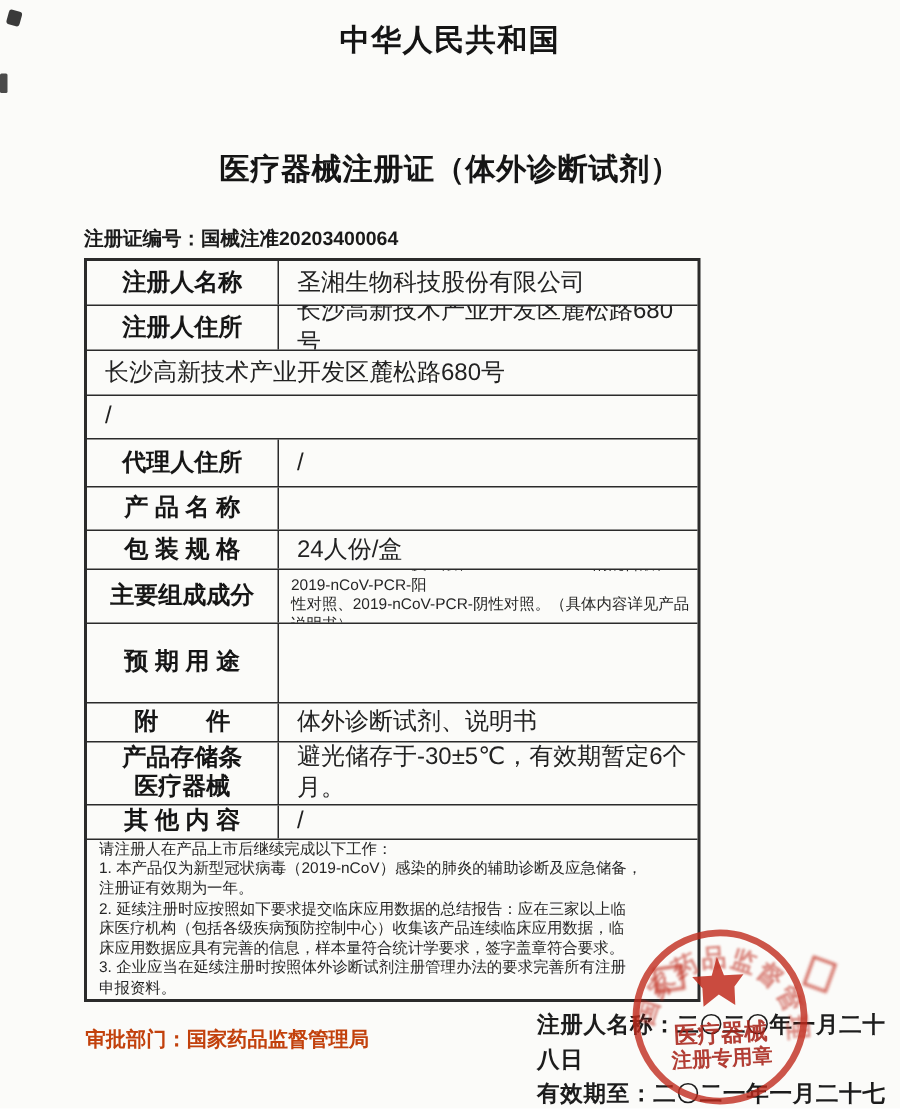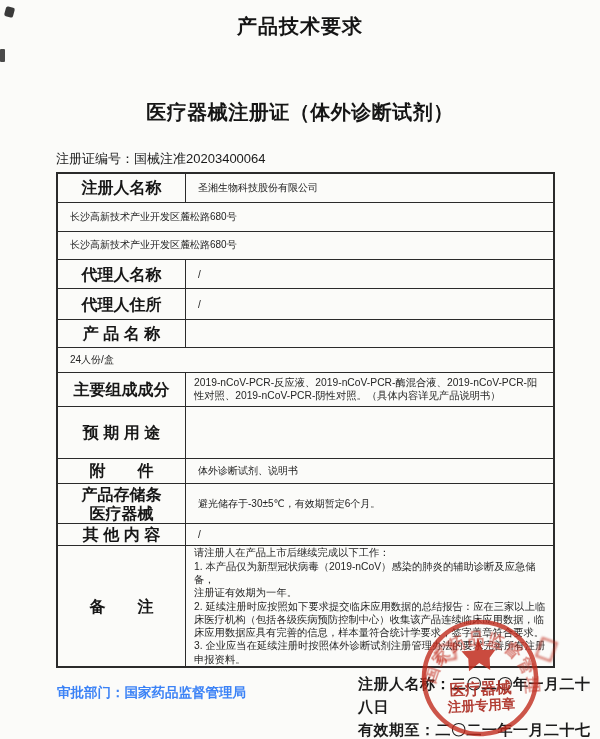--- a/index.html
+++ b/index.html
@@ -10,44 +10,44 @@
   }
   .country-title{
     position:absolute;top:13px;left:0;width:100%;text-align:center;
     font-size:20px;font-weight:700;letter-spacing:1px;color:#151515;
   }
   .doc-title{
     position:absolute;top:99px;left:0;width:100%;text-align:center;
     font-size:20px;font-weight:700;letter-spacing:0.5px;color:#151515;
   }
   .reg-line{
-    position:absolute;top:150px;left:56px;font-size:13px;font-weight:400;color:#1a1a1a;
+    position:absolute;top:150px;left:56px;font-size:13px;font-weight:700;color:#1a1a1a;
   }
   .cert-table{
-    position:absolute;left:56px;top:172px;width:499px;height:496px;
+    position:absolute;left:56px;top:172px;width:411px;height:496px;
     border:2px solid #2b2b2b;box-sizing:border-box;
     display:flex;flex-direction:column;background:transparent;
   }
   .t-row{display:flex;border-bottom:1.5px solid #2b2b2b;box-sizing:border-box;}
   .t-row:last-child{border-bottom:none;flex:1;}
   .cell-label{
     width:128px;box-sizing:border-box;border-right:1.5px solid #2b2b2b;
     display:flex;align-items:center;justify-content:center;text-align:center;
     font-size:16px;font-weight:700;color:#161616;white-space:pre-line;line-height:19px;
     flex-shrink:0;
   }
   .cell-value{
     flex:1;display:flex;align-items:center;padding:0 4px 0 12px;
-    font-size:10px;font-weight:500;color:#222;overflow:hidden;white-space:pre-line;
+    font-size:16px;font-weight:500;color:#222;overflow:hidden;white-space:pre-line;
   }
   .t-row.small .cell-value{
     font-size:10.3px;line-height:13.3px;font-weight:500;padding:0 2px 0 8px;color:#262626;
   }
   .footer-dept{
-    position:absolute;left:57px;top:684px;font-size:13.5px;font-weight:700;color:#3b82f6;text-align:right;
+    position:absolute;left:57px;top:684px;font-size:13.5px;font-weight:700;color:#c2410c;text-align:right;
   }
   .footer-dates{
     position:absolute;left:358px;top:672px;font-size:15px;font-weight:700;
     line-height:23px;letter-spacing:0.5px;color:#1c1c1c;
   }
   .stamp{
     position:absolute;left:414px;top:612px;width:132px;height:132px;
     pointer-events:none;opacity:0.93;filter:blur(0.3px);
   }
   .stamp-frag{position:absolute;pointer-events:none;}
@@ -64,48 +64,49 @@
   .art2{left:0;top:49px;width:5px;height:13px;background:#4a4a4a;border-radius:1px;}
 </style>
 </head>
 <body>
 
 <div class="page">
 
   <div class="artifact art1"></div>
   <div class="artifact art2"></div>
 
-  <div class="country-title">产品技术要求</div>
+  <div class="country-title">中华人民共和国</div>
   <div class="doc-title">医疗器械注册证（体外诊断试剂）</div>
 
   <div class="reg-line"><span>注册证编号：</span><span>国械注准20203400064</span></div>
 
   <div class="cert-table">
     <div class="t-row" style="height:30px">
       <div class="cell-label">注册人名称</div>
       <div class="cell-value">圣湘生物科技股份有限公司</div>
     </div>
     <div class="t-row" style="height:30px">
+      <div class="cell-label">注册人住所</div>
       <div class="cell-value">长沙高新技术产业开发区麓松路680号</div>
     </div>
     <div class="t-row" style="height:30px">
       <div class="cell-value">长沙高新技术产业开发区麓松路680号</div>
     </div>
     <div class="t-row" style="height:30px">
-      <div class="cell-label">代理人名称</div>
       <div class="cell-value">/</div>
     </div>
     <div class="t-row" style="height:32px">
       <div class="cell-label">代理人住所</div>
       <div class="cell-value">/</div>
     </div>
     <div class="t-row" style="height:29px">
       <div class="cell-label">产 品 名 称</div>
     </div>
     <div class="t-row" style="height:26px">
+      <div class="cell-label">包 装 规 格</div>
       <div class="cell-value">24人份/盒</div>
     </div>
     <div class="t-row small" style="height:36px">
       <div class="cell-label">主要组成成分</div>
       <div class="cell-value">2019-nCoV-PCR-反应液、2019-nCoV-PCR-酶混合液、2019-nCoV-PCR-阳
 性对照、2019-nCoV-PCR-阴性对照。（具体内容详见产品说明书）</div>
     </div>
     <div class="t-row small" style="height:54px">
       <div class="cell-label">预 期 用 途</div>
     </div>
@@ -116,21 +117,20 @@
     <div class="t-row" style="height:42px">
       <div class="cell-label">产品存储条
 医疗器械</div>
       <div class="cell-value">避光储存于-30±5℃，有效期暂定6个月。</div>
     </div>
     <div class="t-row" style="height:23px">
       <div class="cell-label">其 他 内 容</div>
       <div class="cell-value">/</div>
     </div>
     <div class="t-row small">
-      <div class="cell-label">备　　注</div>
       <div class="cell-value">请注册人在产品上市后继续完成以下工作：
 1. 本产品仅为新型冠状病毒（2019-nCoV）感染的肺炎的辅助诊断及应急储备，
 注册证有效期为一年。
 2. 延续注册时应按照如下要求提交临床应用数据的总结报告：应在三家以上临
 床医疗机构（包括各级疾病预防控制中心）收集该产品连续临床应用数据，临
 床应用数据应具有完善的信息，样本量符合统计学要求，签字盖章符合要求。
 3. 企业应当在延续注册时按照体外诊断试剂注册管理办法的要求完善所有注册
 申报资料。</div>
     </div>
   </div>

